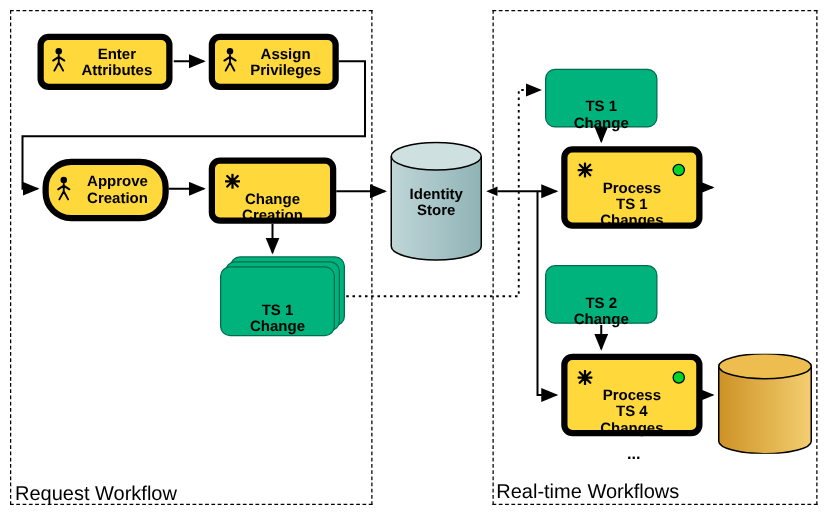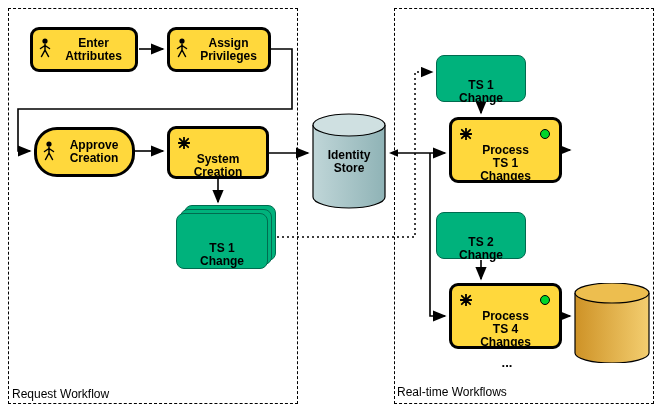--- a/index.html
+++ b/index.html
@@ -1,24 +1,24 @@
 <!DOCTYPE html>
 <html><head>
 <meta charset="utf-8">
 <style>
   html,body{margin:0;padding:0;background:#fff;}
   #canvas{
     position:relative;width:660px;height:420px;background:#fff;
     font-family:"Liberation Sans",sans-serif;color:#000;overflow:hidden;
   }
   .group-box{position:absolute;border:1px dashed #000;background:transparent;z-index:0;}
-  .group-label{position:absolute;font-size:12px;z-index:3;white-space:nowrap;}
+  .group-label{position:absolute;font-size:16px;z-index:3;white-space:nowrap;}
   #connectors{position:absolute;left:0;top:0;z-index:1;}
   .node{position:absolute;z-index:2;box-sizing:border-box;font-size:12px;font-weight:bold;line-height:13px;text-align:center;}
-  .task{background:#FFD83C;border:3px solid #000000;border-radius:9px;display:flex;align-items:center;justify-content:center;}
+  .task{background:#FFD83C;border:5px solid #000000;border-radius:9px;display:flex;align-items:center;justify-content:center;}
   .event{background:#00B27C;border:1px solid #006B4F;border-radius:8px;display:flex;align-items:center;justify-content:center;}
   .task .txt{flex:1;text-align:center;}
   .icon-person{flex:0 0 auto;margin-left:6px;}
   .icon-asterisk{position:absolute;left:8px;top:8px;}
   .status-dot{position:absolute;right:9px;top:9px;width:10px;height:10px;border-radius:50%;
     background:#00D62A;border:1px solid #000;box-sizing:border-box;}
   .narrow{display:inline-block;margin-top:27px;}
   .cyl{position:absolute;z-index:2;}
   .cyl .cyl-label{position:absolute;left:0;right:0;text-align:center;font-size:12px;font-weight:bold;line-height:13px;}
   .stack-card{position:absolute;z-index:2;background:#00B27C;border:1px solid #006B4F;border-radius:8px;box-sizing:border-box;}
@@ -94,21 +94,21 @@
     </span>
     <span class="txt">Approve Creation</span>
   </div>
 
   <div class="node task" style="left:167px;top:126px;width:102px;height:53px;">
     <span class="icon-asterisk">
       <svg width="12" height="12" viewBox="0 0 12 12">
         <path d="M6,0.5 L6,11.5 M0.5,6 L11.5,6 M1.8,1.8 L10.2,10.2 M10.2,1.8 L1.8,10.2" stroke="#000" stroke-width="1.8" stroke-linecap="round"></path>
       </svg>
     </span>
-    <span class="narrow" style="width:58px;">System Creation</span>
+    <span class="narrow" style="width:58px;">Change Creation</span>
   </div>
 
   <div class="stack-card" style="left:184px;top:205px;width:92px;height:56px;"></div>
   <div class="stack-card" style="left:180px;top:209px;width:92px;height:56px;"></div>
   <div class="stack-card node" style="left:176px;top:213px;width:92px;height:56px;display:flex;align-items:center;justify-content:center;">
     <span class="narrow" style="width:48px;">TS 1 Change</span>
   </div>
 
   <div class="cyl" style="left:312px;top:113px;width:74px;height:96px;">
     <svg width="74" height="96" viewBox="0 0 74 96">

